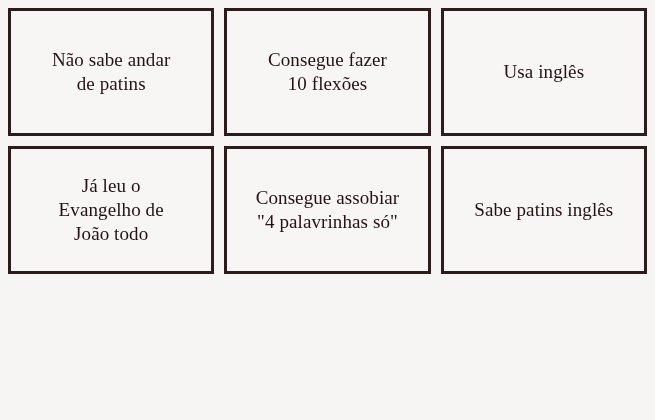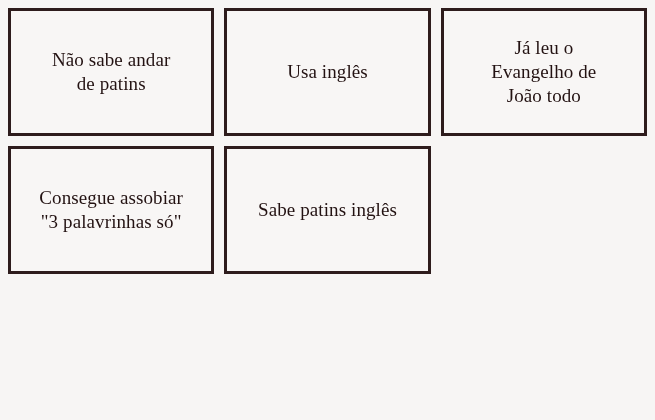--- a/index.html
+++ b/index.html
@@ -44,27 +44,31 @@
 </style>
 </head>
 <body>
 
 <div id="bingo-grid">
   <div class="cell">
     <span class="cell-text">Não sabe andar
 de patins</span>
   </div>
   <div class="cell">
+    <span class="cell-text">Consegue fazer
+10 flexões</span>
+  </div>
+  <div class="cell">
     <span class="cell-text">Usa inglês</span>
   </div>
   <div class="cell">
     <span class="cell-text">Já leu o
 Evangelho de
 João todo</span>
   </div>
   <div class="cell">
     <span class="cell-text">Consegue assobiar
-"3 palavrinhas só"</span>
+"4 palavrinhas só"</span>
   </div>
   <div class="cell">
     <span class="cell-text">Sabe patins inglês</span>
   </div>
 </div>
 
 </body></html>

